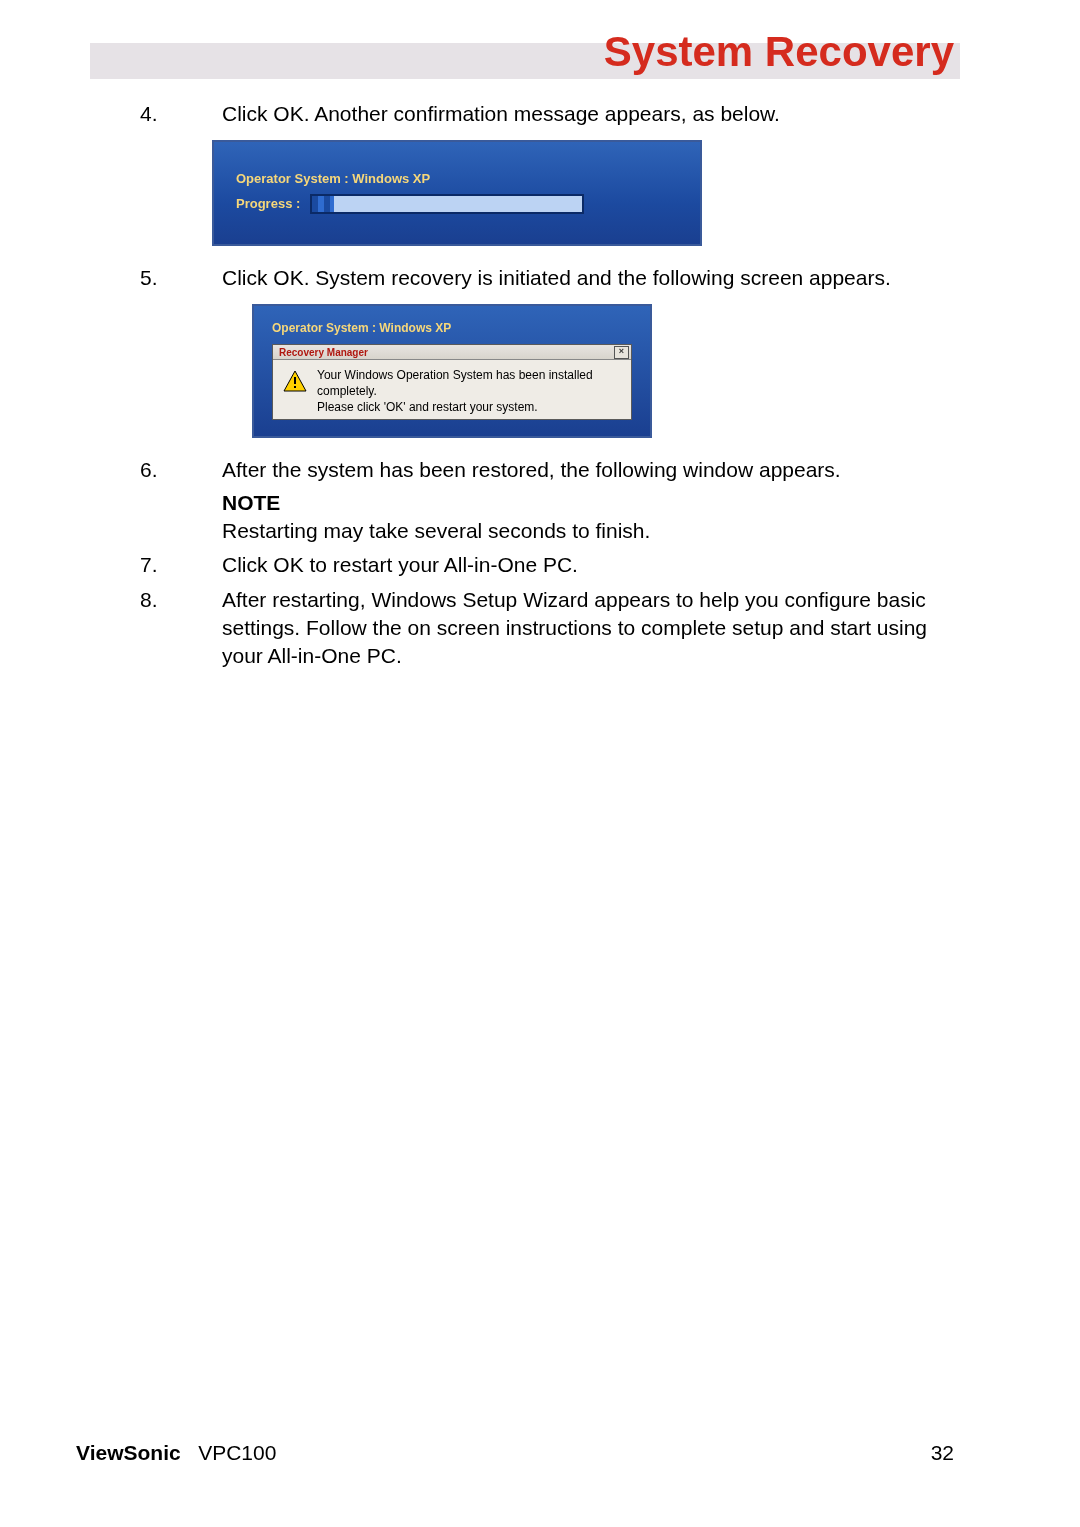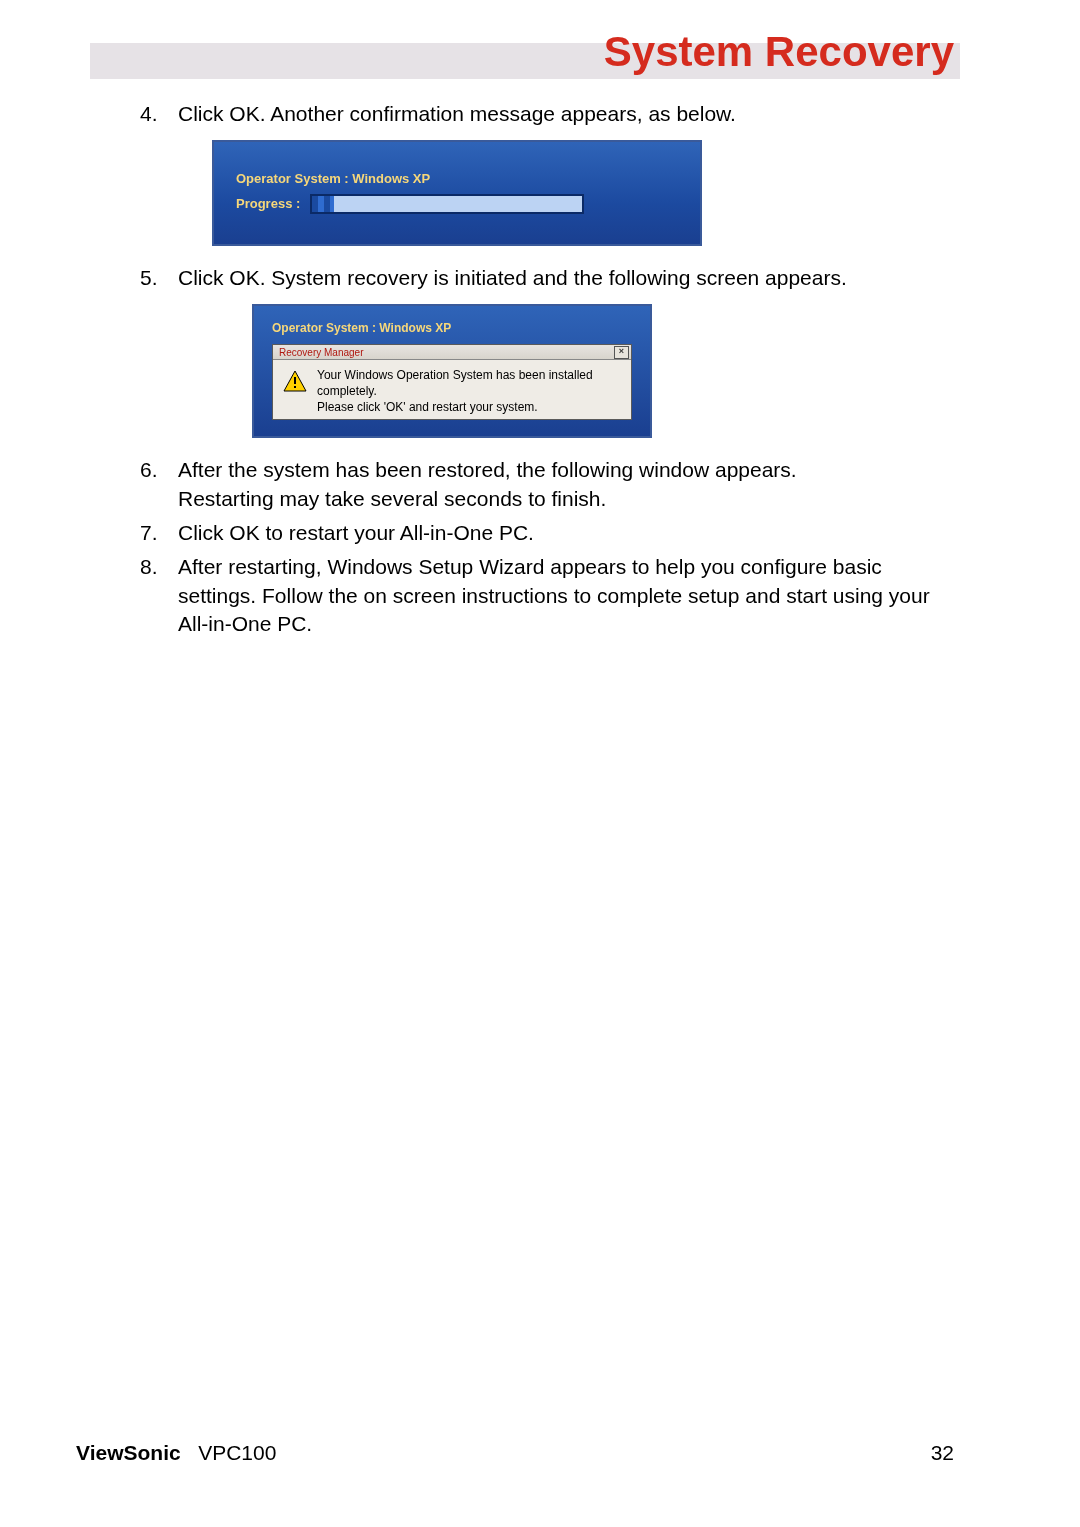--- a/index.html
+++ b/index.html
@@ -46,20 +46,21 @@
   ol.main-list > li {
     display: flex;
     margin-bottom: 6px;
   }
   ol.main-list > li > .num {
     width: 38px;
     flex: none;
   }
   ol.main-list > li > .txt {
     flex: 1;
+    margin-left: 44px;
   }
   .note-label {
     font-weight: bold;
     margin-top: 4px;
   }
   
   .shot1 {
     margin: 12px 0 18px 72px;
     width: 490px;
     border: 2px solid #3a5a9a;
@@ -119,21 +120,21 @@
     display: flex;
     align-items: center;
     justify-content: space-between;
     padding: 0 2px 0 6px;
     height: 14px;
     background: linear-gradient(#e8e4e0,#d8d4cc);
     border-bottom: 1px solid #888;
   }
   .shot2-titlebar .tb-text {
     font-size: 10px;
-    font-weight: normal;
+    font-weight: bold;
     color: #b01810;
   }
   .shot2-titlebar .tb-close {
     width: 13px;
     height: 11px;
     border: 1px solid #555;
     background: #e8e4dc;
     font-size: 9px;
     line-height: 9px;
     text-align: center;
@@ -237,20 +238,21 @@
         </div>
       </div>
     </div>
   </div>
 
   <ol class="main-list">
     <li>
       <span class="num">6.</span>
       <span class="txt">
         <span>After the system has been restored, the following window appears.</span>
+        <div class="note-label">NOTE</div>
         <div>Restarting may take several seconds to finish.</div>
       </span>
     </li>
     <li>
       <span class="num">7.</span>
       <span class="txt">Click OK to restart your All-in-One PC.</span>
     </li>
     <li>
       <span class="num">8.</span>
       <span class="txt">After restarting, Windows Setup Wizard appears to help you configure basic settings. Follow the on screen instructions to complete setup and start using your All-in-One PC.</span>

